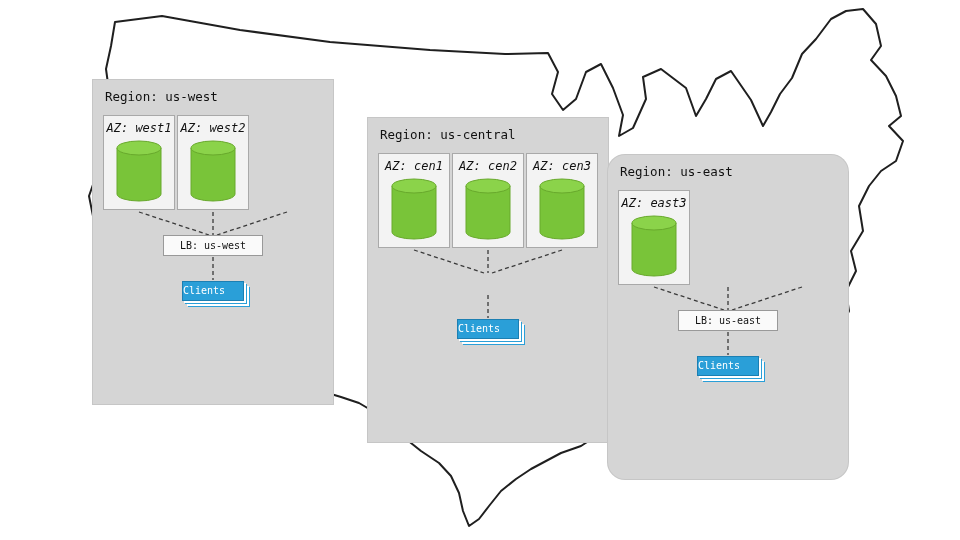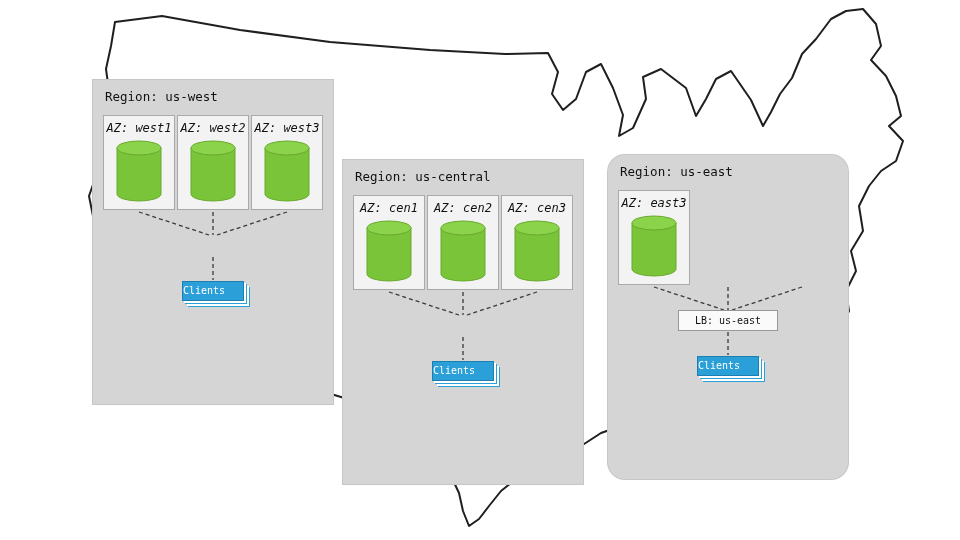--- a/index.html
+++ b/index.html
@@ -12,21 +12,21 @@
   .canvas { position:relative; width:960px; height:540px; }
 
   .map-svg { position:absolute; left:0; top:0; z-index:0; }
 
   .region {
     position:absolute; width:240px; height:324px;
     background:#d5d5d5; z-index:2;
     box-shadow:0 0 0 1px #c6c6c6;
   }
   .r0 { left:93px;  top:80px;  }
-  .r1 { left:343px; top:118px;margin-top:42px; }
+  .r1 { left:368px; top:118px; }
   .r2 { left:608px; top:155px;border-radius:17px; }
 
   .region-title {
     position:absolute; top:9px; left:12px;
     font-size:12.5px; color:#111; white-space:nowrap;
   }
 
   .az-row {
     position:absolute; top:35px; left:10px; width:220px;
     display:flex; gap:2px;
@@ -82,34 +82,28 @@
           <ellipse cx="23" cy="8" rx="22" ry="7" fill="#8bd34a" stroke="#68a92c"></ellipse>
         </svg>
       </div>
       <div class="az">
         <div class="az-label">AZ: west2</div>
         <svg class="cyl" width="46" height="62" viewBox="0 0 46 62">
           <path d="M1 8 V54 A22 7 0 0 0 45 54 V8" fill="#79c439" stroke="#68a92c"></path>
           <ellipse cx="23" cy="8" rx="22" ry="7" fill="#8bd34a" stroke="#68a92c"></ellipse>
         </svg>
       </div>
-      <div class="az">
-        <div class="az-label">AZ: west3</div>
-        <svg class="cyl" width="46" height="62" viewBox="0 0 46 62">
-          <path d="M1 8 V54 A22 7 0 0 0 45 54 V8" fill="#79c439" stroke="#68a92c"></path>
-          <ellipse cx="23" cy="8" rx="22" ry="7" fill="#8bd34a" stroke="#68a92c"></ellipse>
-        </svg>
-      </div>
     </div>
     <svg class="connectors" viewBox="0 0 240 252">
       <path class="dash" d="M46 132 L116 155"></path>
       <path class="dash" d="M120 132 L120 155"></path>
       <path class="dash" d="M194 132 L124 155"></path>
       <path class="dash" d="M120 177 L120 200"></path>
     </svg>
+    <div class="lb">LB: us-west</div>
     <div class="clients">Clients</div>
   </div>
 
   <div class="region r1">
     <div class="region-title">Region: us-central</div>
     <div class="az-row">
       <div class="az">
         <div class="az-label">AZ: cen1</div>
         <svg class="cyl" width="46" height="62" viewBox="0 0 46 62">
           <path d="M1 8 V54 A22 7 0 0 0 45 54 V8" fill="#79c439" stroke="#68a92c"></path>

